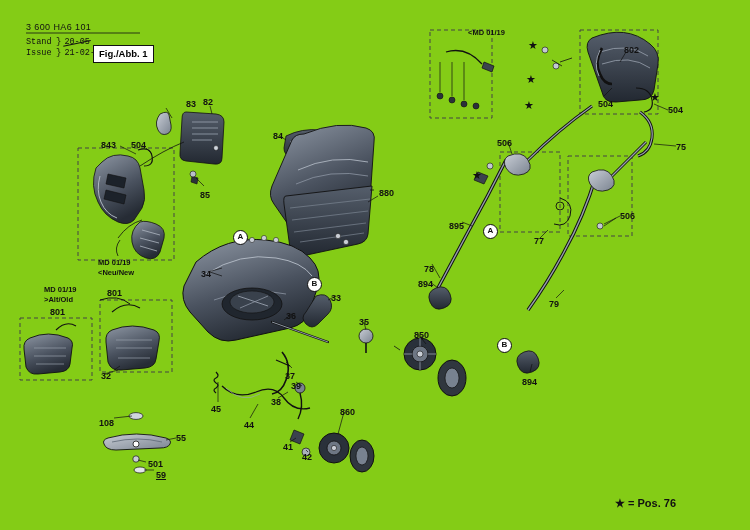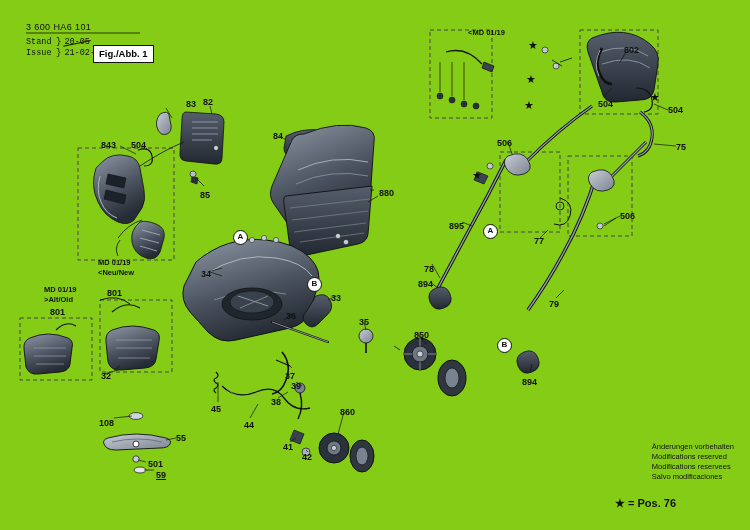--- a/index.html
+++ b/index.html
@@ -478,21 +478,15 @@
   <div class="lbl" style="left:156px; top:470px;text-decoration:underline;">59</div>
   <div class="lbl" style="left:101px; top:371px;">32</div>
   <div class="lbl" style="left:107px; top:288px;">801</div>
   <div class="lbl" style="left:50px;  top:307px;">801</div>
 
   <div class="circ" style="left:233px; top:230px;">A</div>
   <div class="circ" style="left:307px; top:277px;">B</div>
   <div class="circ" style="left:483px; top:224px;">A</div>
   <div class="circ" style="left:497px; top:338px;">B</div>
 
-  <div class="footer">
-    <div>Änderungen vorbehalten</div>
-    <div>Modifications reserved</div>
-    <div>Modifications reservees</div>
-    <div>Salvo modificaciones</div>
-  </div>
   <div class="poslegend">★ = Pos. 76</div>
 
 </div>
 
 </body></html>

